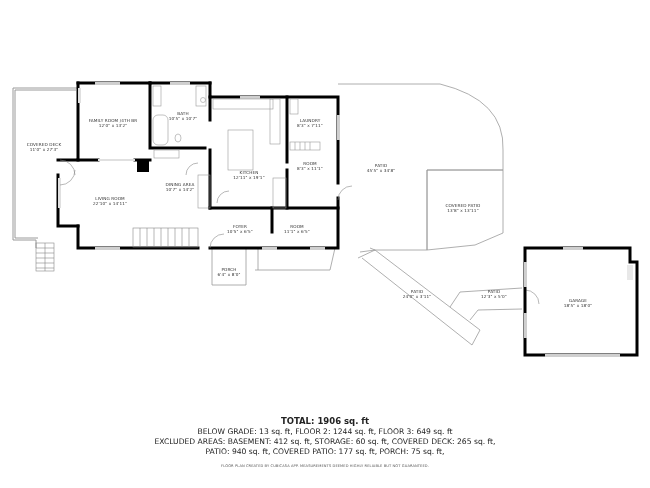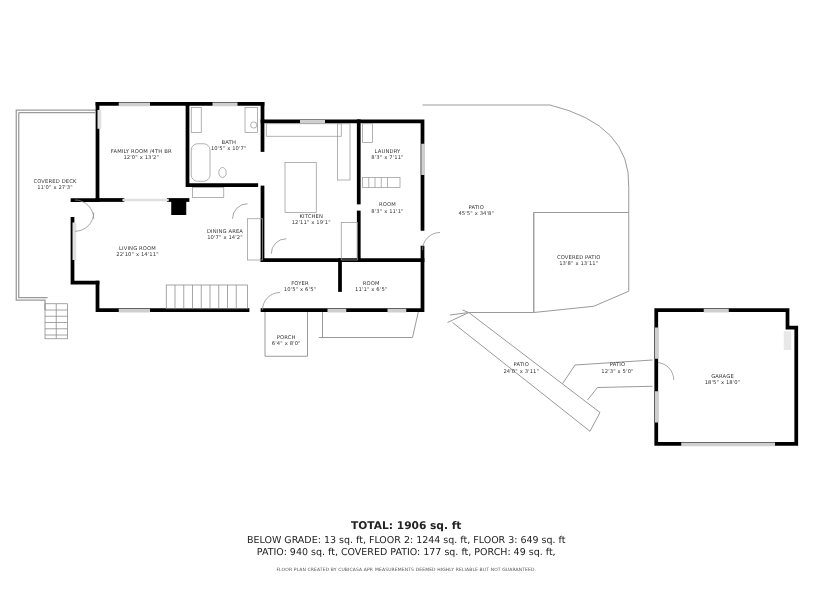--- a/index.html
+++ b/index.html
@@ -190,15 +190,16 @@
     <text class="lbl" x="494" y="298">12'3" x 5'0"</text>
 
     <text class="lbl" x="578" y="302">GARAGE</text>
     <text class="lbl" x="578" y="307">18'5" x 18'0"</text>
   </g>
 </svg>
 
 <div class="summary">
   <div class="total">TOTAL: 1906 sq. ft</div>
   <div class="line">BELOW GRADE: 13 sq. ft, FLOOR 2: 1244 sq. ft, FLOOR 3: 649 sq. ft</div>
-  <div class="line">PATIO: 940 sq. ft, COVERED PATIO: 177 sq. ft, PORCH: 49 sq. ft,</div>
+  <div class="line">EXCLUDED AREAS: BASEMENT: 412 sq. ft, STORAGE: 60 sq. ft, COVERED DECK: 265 sq. ft,</div>
+  <div class="line">PATIO: 940 sq. ft, COVERED PATIO: 177 sq. ft, PORCH: 75 sq. ft,</div>
   <div class="footer">FLOOR PLAN CREATED BY CUBICASA APP. MEASUREMENTS DEEMED HIGHLY RELIABLE BUT NOT GUARANTEED.</div>
 </div>
 
 </body></html>

